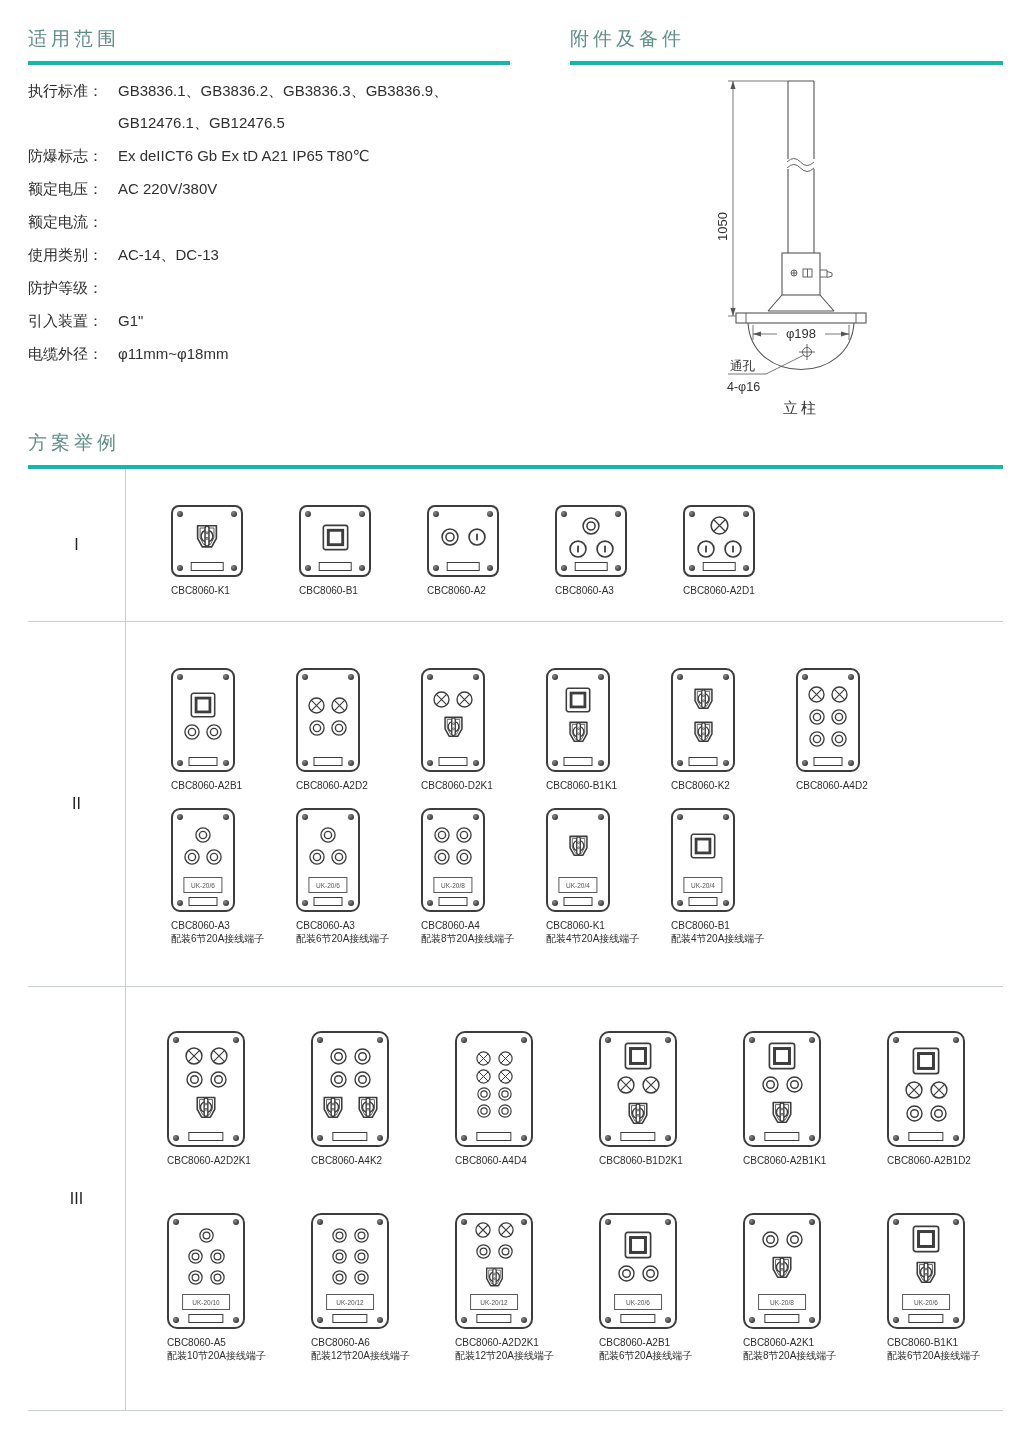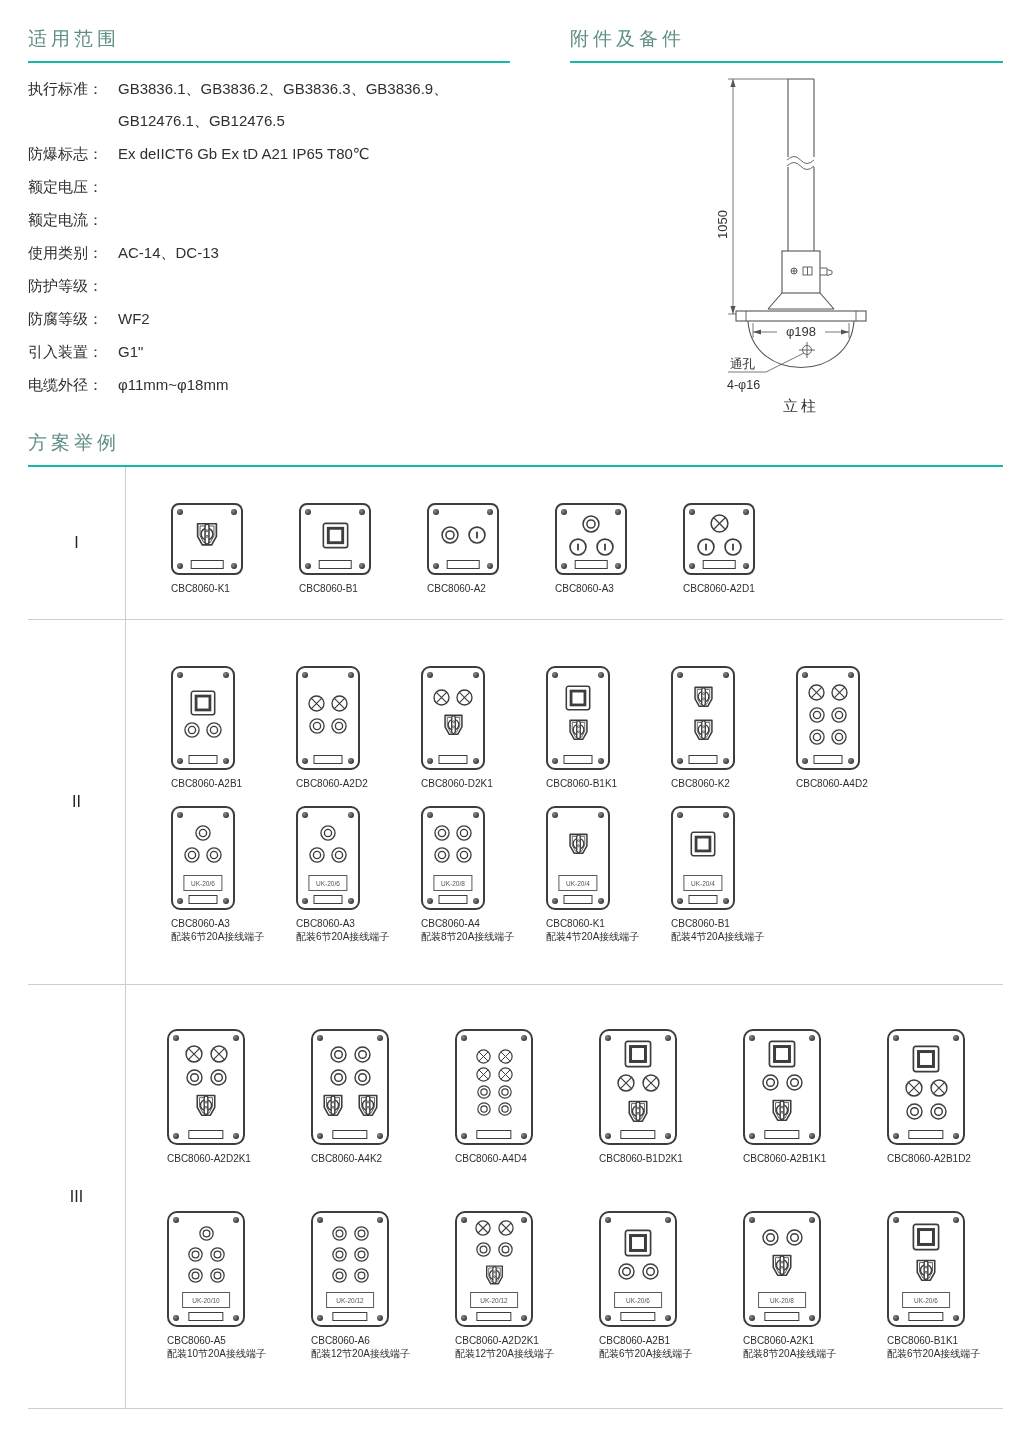--- a/index.html
+++ b/index.html
@@ -3,21 +3,21 @@
 <meta charset="utf-8">
 <style>
   html,body{margin:0;padding:0;background:#fff;}
   #page{
     position:relative;width:1031px;height:1431px;background:#fff;overflow:hidden;
     font-family:"Liberation Sans","DejaVu Sans",sans-serif;color:#2e2e2e;
   }
   .sec{position:absolute;}
   .sec-title{
     margin:0;font-size:19px;font-weight:500;letter-spacing:4px;color:#5f8e87;
-    padding-bottom:9px;border-bottom:2px solid #14b8a6;
+    padding-bottom:9px;border-bottom:4px solid #14b8a6;
   }
   
   .sec-scope{left:28px;top:26px;width:482px;}
   #spec-list{margin-top:15px;}
   .spec-row{display:flex;font-size:15px;color:#303030;line-height:22px;margin-bottom:11px;}
   .spec-label{flex:0 0 90px;}
   .spec-value{flex:1;}
   .spec-value .v2{margin-top:10px;}
   
   .sec-acc{left:570px;top:26px;width:433px;}
@@ -77,38 +77,35 @@
           </span>
         </div>
         <div class="spec-row">
           <span class="spec-label">防爆标志：</span>
           <span class="spec-value">
             <div>Ex deIICT6  Gb Ex tD A21 IP65 T80℃</div>
           </span>
         </div>
         <div class="spec-row">
           <span class="spec-label">额定电压：</span>
+          <span class="spec-value">
+            <div>AC 220V/380V</div>
+          </span>
         </div>
         <div class="spec-row">
           <span class="spec-label">额定电流：</span>
         </div>
         <div class="spec-row">
           <span class="spec-label">使用类别：</span>
           <span class="spec-value">
             <div>AC-14、DC-13</div>
           </span>
         </div>
         <div class="spec-row">
           <span class="spec-label">防护等级：</span>
-        </div>
-        <div class="spec-row">
-          <span class="spec-label">防腐等级：</span>
-          <span class="spec-value">
-            <div>WF2</div>
-          </span>
         </div>
         <div class="spec-row">
           <span class="spec-label">引入装置：</span>
           <span class="spec-value">
             <div>G1"</div>
           </span>
         </div>
         <div class="spec-row">
           <span class="spec-label">电缆外径：</span>
           <span class="spec-value">

